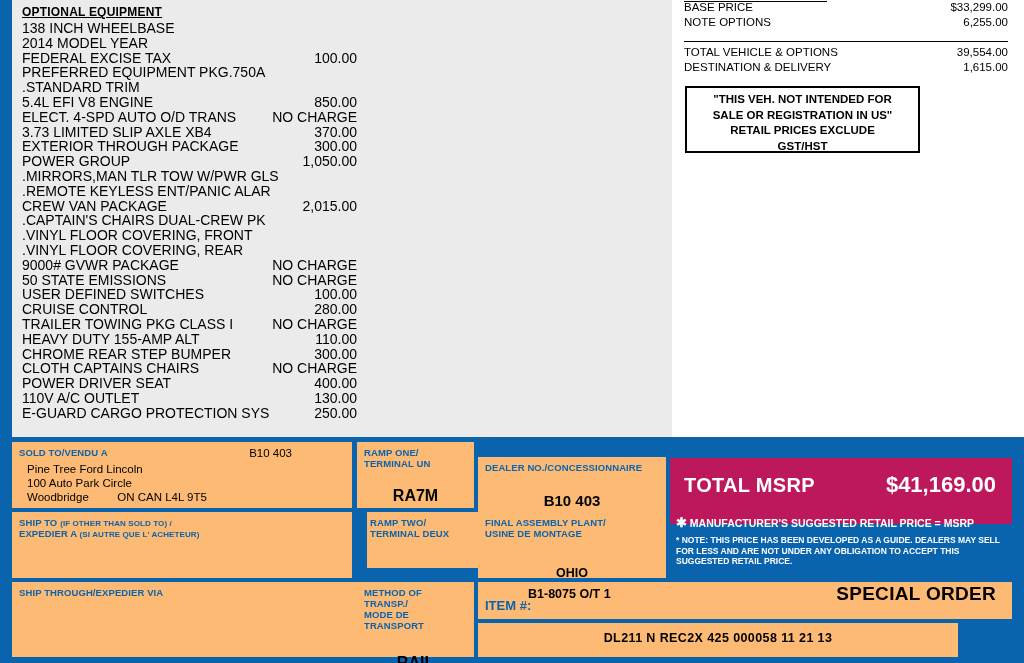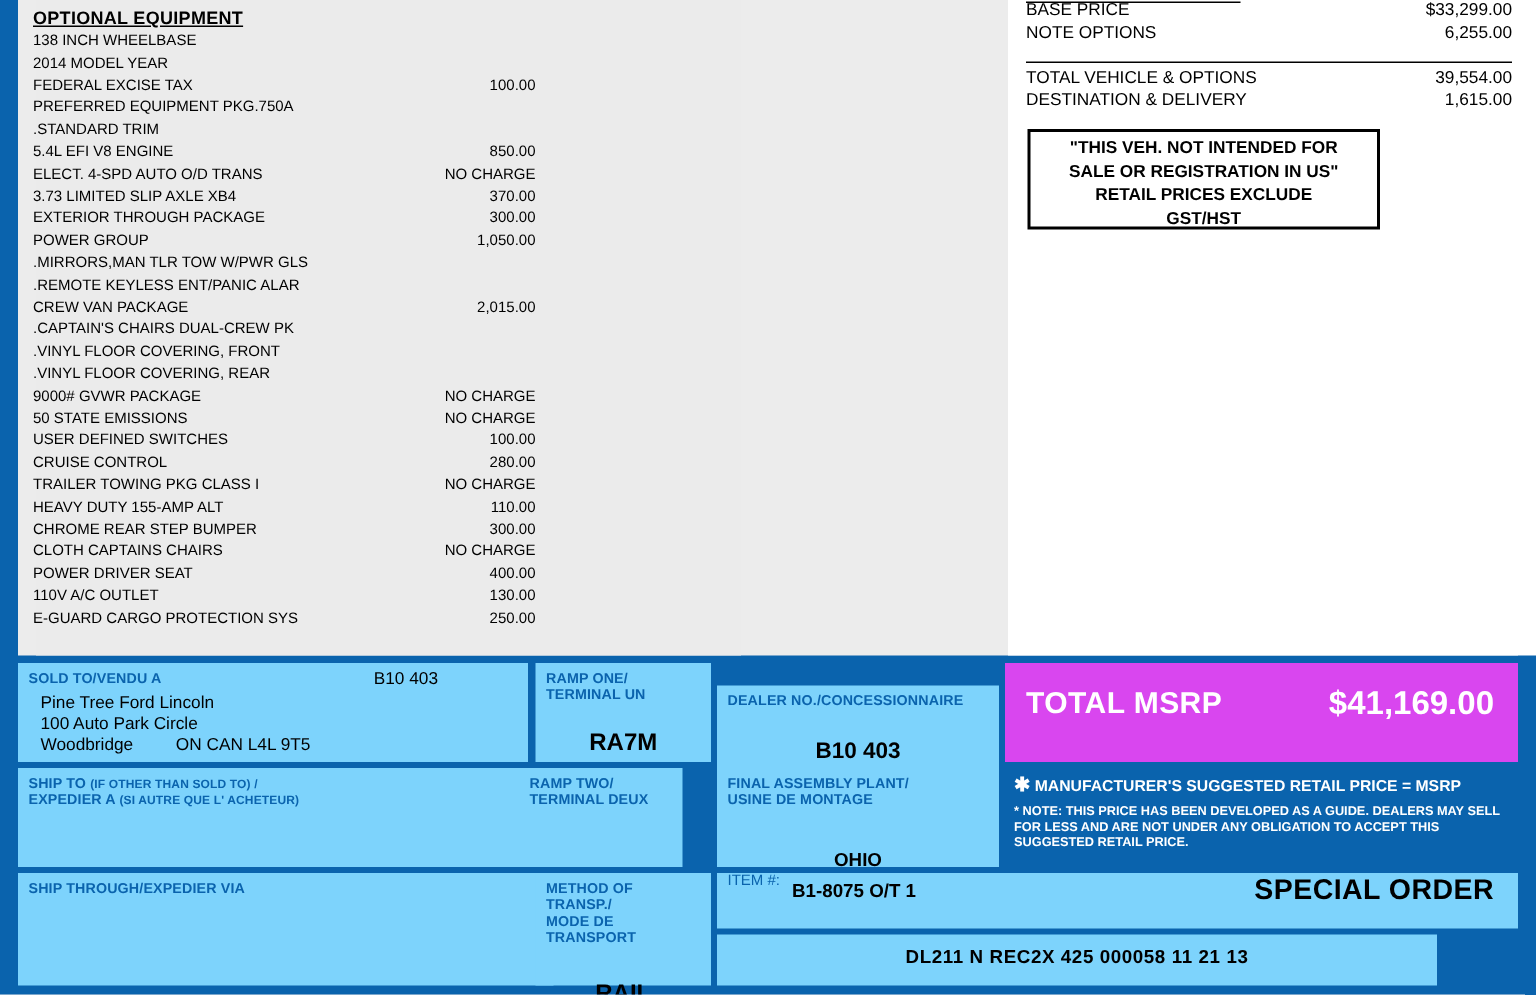--- a/index.html
+++ b/index.html
@@ -60,21 +60,21 @@
     font-weight: bold;
     text-decoration: underline;
     font-size: 12px;
     letter-spacing: 0.2px;
     margin-bottom: 2px;
   }
   .opt-row {
     position: relative;
     height: 14.8px;
     line-height: 14.8px;
-    font-size: 10px;
+    font-size: 14px;
     white-space: nowrap;
   }
   .opt-label {
     position: absolute;
     left: 0;
     top: 0;
   }
   .opt-price {
     position: absolute;
     left: 230px;
@@ -139,21 +139,21 @@
   
   .form-area {
     position: absolute;
     left: 0;
     top: 437px;
     width: 1024px;
     height: 226px;
   }
   .cell {
     position: absolute;
-    background: #7dd3fc;
+    background: #fdba74;
     box-sizing: border-box;
   }
   .cell-label {
     color: #0a63ad;
     font-weight: bold;
     font-size: 9.5px;
     letter-spacing: 0.1px;
   }
   .cell-label .thin {
     font-weight: bold;
@@ -185,41 +185,41 @@
   #dealer-no { left: 478px; top: 5px; width: 188px; height: 66px; padding: 5px 7px; margin-top: 15px; }
   #dealer-no .big {
     font-size: 15px;
     font-weight: bold;
     text-align: center;
     margin-top: 19px;
   }
 
   
   #total-msrp {
-    left: 670px; top: 5px; width: 342px; height: 66px;
-    background: #d946ef;
+    left: 670px; top: 21px; width: 342px; height: 66px;
+    background: #be185d;
     color: #fff;
   }
   #total-msrp .msrp-label {
     position: absolute;
     left: 14px; top: 16px;
     font-size: 20px;
     font-weight: bold;
     letter-spacing: 0.3px;
   }
   #total-msrp .msrp-value {
     position: absolute;
     right: 16px; top: 14px;
     font-size: 22px;
     font-weight: bold;
   }
 
   
   #ship-to { left: 12px; top: 75px; width: 340px; height: 66px; padding: 5px 7px; }
-  #ramp-two { left: 338px; top: 75px; width: 117px; height: 66px; padding: 5px 15px; }
+  #ramp-two { left: 367px; top: 75px; width: 117px; height: 56px; padding: 5px 3px; }
   #final-plant { left: 478px; top: 75px; width: 188px; height: 66px; padding: 5px 7px; }
   #final-plant .big {
     font-size: 12.5px;
     font-weight: bold;
     text-align: center;
     margin-top: 27px;
   }
 
   .msrp-note-1 {
     position: absolute;
@@ -247,24 +247,24 @@
   #method-transp { left: 357px; top: 145px; width: 117px; height: 75px; padding: 5px 7px; }
   #method-transp .big {
     font-size: 16px;
     font-weight: bold;
     text-align: center;
     margin-top: 23px;
   }
   #item-row { left: 478px; top: 145px; width: 534px; height: 37px; padding: 4px 7px; }
   #item-row .itemlab {
     position: absolute;
-    left: 7px; top: 0;
+    left: 7px; top: 16px;
     color: #0a63ad;
-    font-weight: normal;
-    font-size: 10px;
+    font-weight: bold;
+    font-size: 13px;
   }
   #item-row .itemval {
     position: absolute;
     left: 50px; top: 5px;
     font-size: 12.5px;
     font-weight: bold;
   }
   #item-row .special {
     position: absolute;
     right: 16px; top: 1px;

